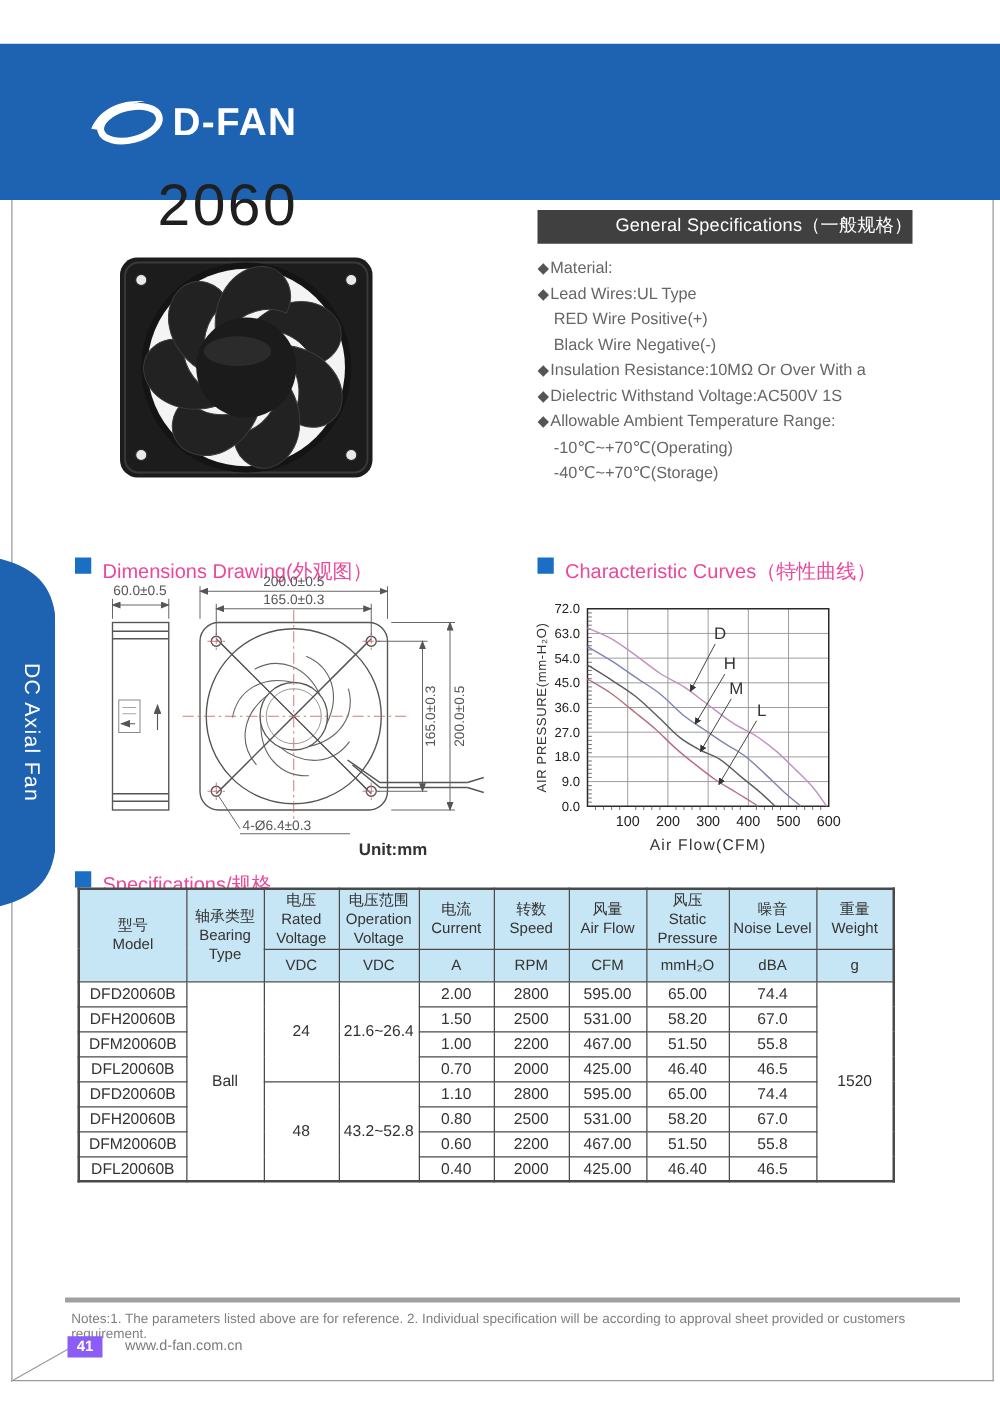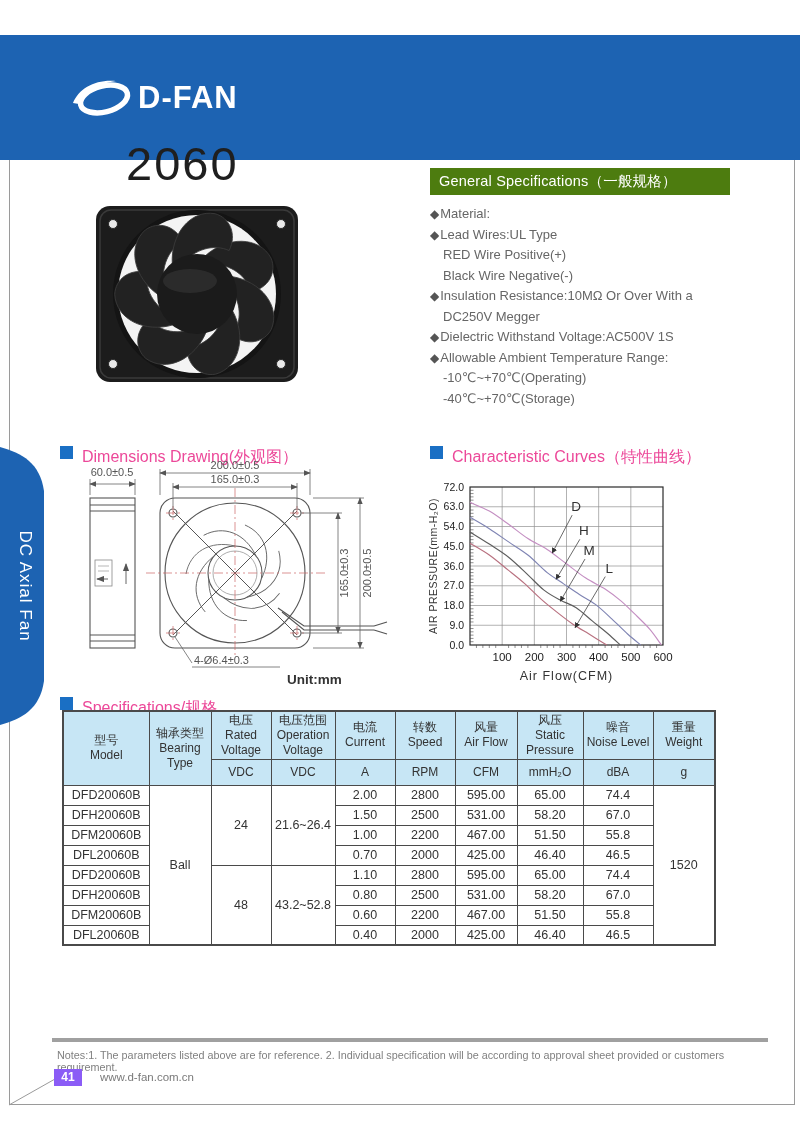--- a/index.html
+++ b/index.html
@@ -25,22 +25,22 @@
                    display:flex; align-items:center; justify-content:center; }
   .side-tab-text span { transform:rotate(90deg); white-space:nowrap; color:#fff;
                         font-size:17px; letter-spacing:1px; }
 
   .model-no { position:absolute; left:126px; top:136px; font-size:47px; color:#1f1f1f; letter-spacing:2px; }
 
   .fan-photo { position:absolute; left:90px; top:196px; }
 
   
   .gen-specs { position:absolute; left:430px; top:168px; width:300px; }
-  .gs-bar { height:27px; line-height:27px; background:#4d7c0f; color:#fff; font-size:14.5px;
-            padding-left:9px; letter-spacing:0.2px; }
+  .gs-bar { height:27px; line-height:27px; background:#404040; color:#fff; font-size:14.5px;
+            padding-left:9px; letter-spacing:0.2px;text-align:right; }
   .gs-list { padding-top:9px; }
   .gs-line { font-size:13px; line-height:20.5px; color:#666; white-space:nowrap; }
   .gs-line .blt { color:#555; margin-right:1px; font-size:12px; }
   .gs-line.noblt { padding-left:13px; }
 
   
   .sec-title { position:absolute; display:flex; align-items:center; }
   .sec-title .sq { width:13px; height:13px; background:#1a6fc4; margin-right:9px; }
   .sec-title .lbl { font-size:16px; color:#ec4899;margin-top:10px; }
 
@@ -120,21 +120,20 @@
   </svg>
 
   <section class="gen-specs">
     <div class="gs-bar">General Specifications（一般规格）</div>
     <div class="gs-list" id="gsList">
         <div class="gs-line"><span class="blt">◆</span>Material:</div>
         <div class="gs-line"><span class="blt">◆</span>Lead Wires:UL Type</div>
         <div class="gs-line noblt">RED Wire Positive(+)</div>
         <div class="gs-line noblt">Black Wire Negative(-)</div>
         <div class="gs-line"><span class="blt">◆</span>Insulation Resistance:10MΩ Or Over With a</div>
-        <div class="gs-line noblt">DC250V Megger</div>
         <div class="gs-line"><span class="blt">◆</span>Dielectric Withstand Voltage:AC500V 1S</div>
         <div class="gs-line"><span class="blt">◆</span>Allowable Ambient Temperature Range:</div>
         <div class="gs-line noblt">-10℃~+70℃(Operating)</div>
         <div class="gs-line noblt">-40℃~+70℃(Storage)</div>
       </div>
   </section>
 
   <div class="sec-title" style="left:60px; top:437px;">
     <span class="sq"></span>
     <span class="lbl">Dimensions Drawing(外观图）</span>

